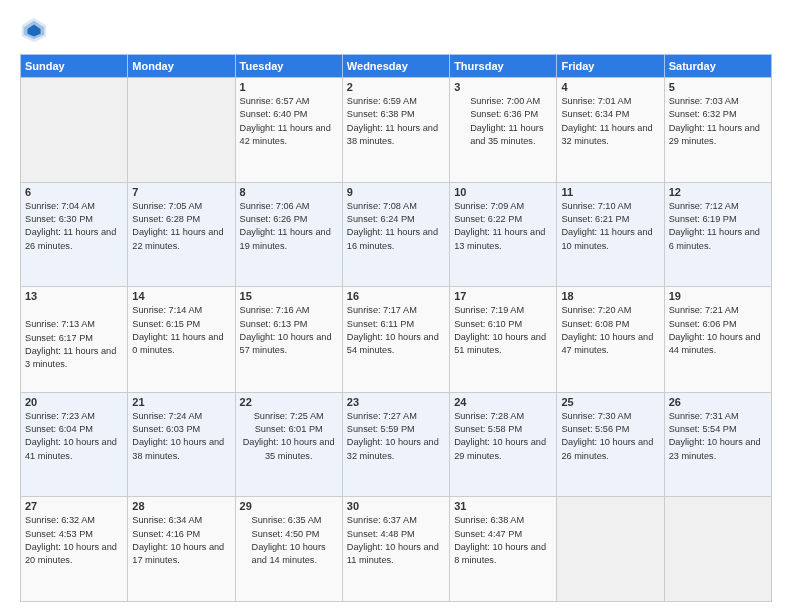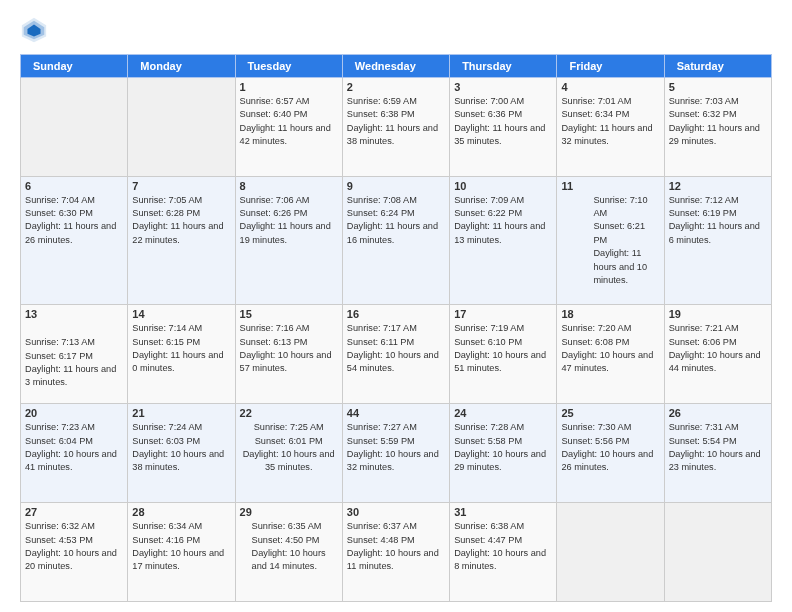--- a/index.html
+++ b/index.html
@@ -62,21 +62,21 @@
     .calendar {
       width: 100%;
       border-collapse: collapse;
       flex: 1;
     }
     .calendar thead tr th {
       background-color: #2c7be5;
       color: #fff;
       font-size: 11px;
       font-weight: bold;
-      padding: 5px 12px;
+      padding: 5px 4px;
       text-align: left;
       border: 1px solid #aac4ef;
     }
     .calendar tbody tr td {
       border: 1px solid #ccc;
       vertical-align: top;
       padding: 3px 4px;
       font-size: 9.5px;
       color: #333;
       width: calc(100% / 7);
@@ -149,21 +149,21 @@
 Daylight: 11 hours and 42 minutes.</div>
           </td>
           <td>
             <span class="day-number">2</span>
             <div class="day-info" style="white-space: pre-line;">Sunrise: 6:59 AM
 Sunset: 6:38 PM
 Daylight: 11 hours and 38 minutes.</div>
           </td>
           <td>
             <span class="day-number">3</span>
-            <div class="day-info" style="white-space: pre-line;">Sunrise: 7:00 AM
+            <div class="day-info" style="white-space: pre-line; margin-left: 16px;">Sunrise: 7:00 AM
 Sunset: 6:36 PM
 Daylight: 11 hours and 35 minutes.</div>
           </td>
           <td>
             <span class="day-number">4</span>
             <div class="day-info" style="white-space: pre-line;">Sunrise: 7:01 AM
 Sunset: 6:34 PM
 Daylight: 11 hours and 32 minutes.</div>
           </td>
           <td>
@@ -199,21 +199,21 @@
 Daylight: 11 hours and 16 minutes.</div>
           </td>
           <td>
             <span class="day-number">10</span>
             <div class="day-info" style="white-space: pre-line;">Sunrise: 7:09 AM
 Sunset: 6:22 PM
 Daylight: 11 hours and 13 minutes.</div>
           </td>
           <td>
             <span class="day-number">11</span>
-            <div class="day-info" style="white-space: pre-line; margin-left: 32px;">Sunrise: 7:10 AM
+            <div class="day-info" style="white-space: pre-line;">Sunrise: 7:10 AM
 Sunset: 6:21 PM
 Daylight: 11 hours and 10 minutes.</div>
           </td>
           <td>
             <span class="day-number">12</span>
             <div class="day-info" style="white-space: pre-line;">Sunrise: 7:12 AM
 Sunset: 6:19 PM
 Daylight: 11 hours and 6 minutes.</div>
           </td>
         </tr>
@@ -274,21 +274,21 @@
 Sunset: 6:03 PM
 Daylight: 10 hours and 38 minutes.</div>
           </td>
           <td>
             <span class="day-number">22</span>
             <div class="day-info" style="white-space: pre-line; text-align: center;">Sunrise: 7:25 AM
 Sunset: 6:01 PM
 Daylight: 10 hours and 35 minutes.</div>
           </td>
           <td>
-            <span class="day-number">44</span>
+            <span class="day-number">23</span>
             <div class="day-info" style="white-space: pre-line;">Sunrise: 7:27 AM
 Sunset: 5:59 PM
 Daylight: 10 hours and 32 minutes.</div>
           </td>
           <td>
             <span class="day-number">24</span>
             <div class="day-info" style="white-space: pre-line;">Sunrise: 7:28 AM
 Sunset: 5:58 PM
 Daylight: 10 hours and 29 minutes.</div>
           </td>

